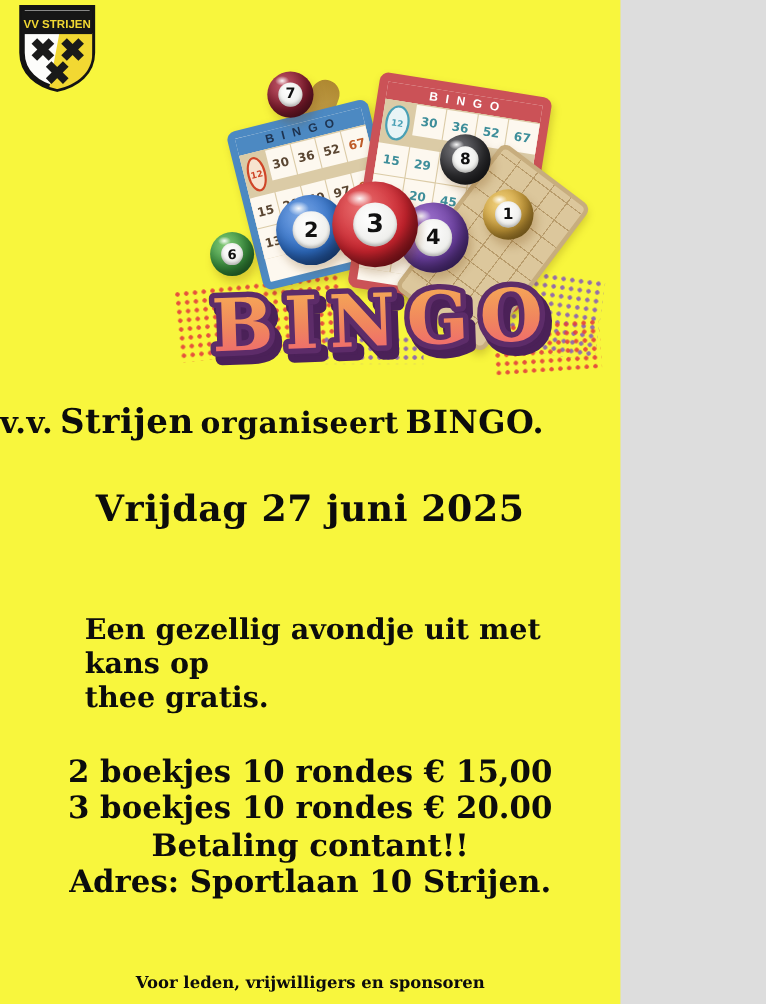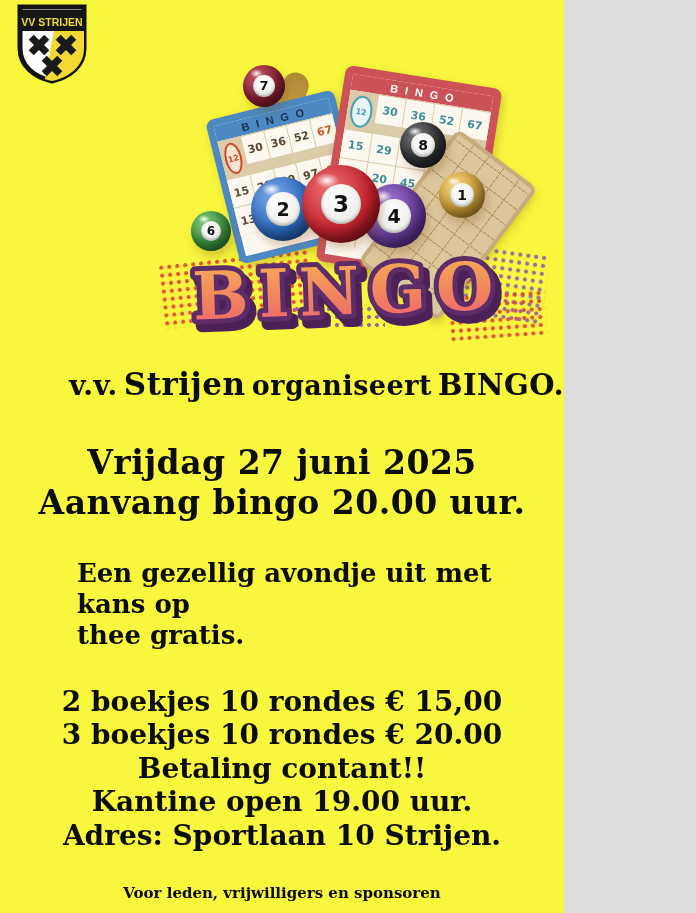--- a/index.html
+++ b/index.html
@@ -71,21 +71,21 @@
   .b6{background:radial-gradient(circle at 35% 30%,#84c979,#3d9b42 55%,#1c5c23 95%);}
   .b2{background:radial-gradient(circle at 35% 30%,#7aa6e4,#2f6fc7 55%,#143d80 95%);}
   .b4{background:radial-gradient(circle at 35% 30%,#a478d2,#6b3fa0 55%,#381c60 95%);}
   .b3{background:radial-gradient(circle at 35% 30%,#ea7171,#c9242e 55%,#740c13 95%);}
 
   .wordmark{position:absolute;left:180px;top:238px;width:336px;height:104px;
     transform:rotate(-2deg);z-index:7;overflow:visible;}
   .wm-text{font-family:"DejaVu Serif",serif;font-weight:bold;font-size:66px;letter-spacing:10px;}
 
   
-  .heading{position:absolute;top:366px;left:0;right:0;text-align:right;letter-spacing:.5px;}
+  .heading{position:absolute;top:366px;left:0;right:0;text-align:left;letter-spacing:.5px;}
   .h-vv{font-size:28px;}
   .h-club{font-size:31px;}
   .h-mid{font-size:27px;}
   .h-event{font-size:29px;}
   .dateblock{position:absolute;top:443px;left:0;right:0;text-align:center;
     font-size:33px;line-height:40px;letter-spacing:.5px;}
   .intro{position:absolute;top:558px;left:77px;right:40px;text-align:left;
     font-size:26px;line-height:31px;}
   .details{position:absolute;top:685px;left:0;right:0;text-align:center;
     font-size:28px;line-height:33.4px;}
@@ -221,30 +221,28 @@
 
   <div class="heading">
     <span class="h-vv">v.v.</span>
     <span class="h-club">Strijen</span>
     <span class="h-mid">organiseert</span>
     <span class="h-event">BINGO.</span>
   </div>
 
   <div class="dateblock">
     <div>Vrijdag 27 juni 2025</div>
-    <div>Aanvang bingo 20.00 uur.</div>
   </div>
 
   <div class="intro">
     <div>Een gezellig avondje uit met kans op</div>
     <div>thee gratis.</div>
   </div>
 
   <div class="details">
     <div>2 boekjes 10 rondes € 15,00</div>
     <div>3 boekjes 10 rondes € 20.00</div>
     <div>Betaling contant!!</div>
-    <div>Kantine open 19.00 uur.</div>
     <div>Adres: Sportlaan 10 Strijen.</div>
   </div>
 
   <div class="footer">Voor leden, vrijwilligers en sponsoren</div>
 </div>
 
 </body></html>

